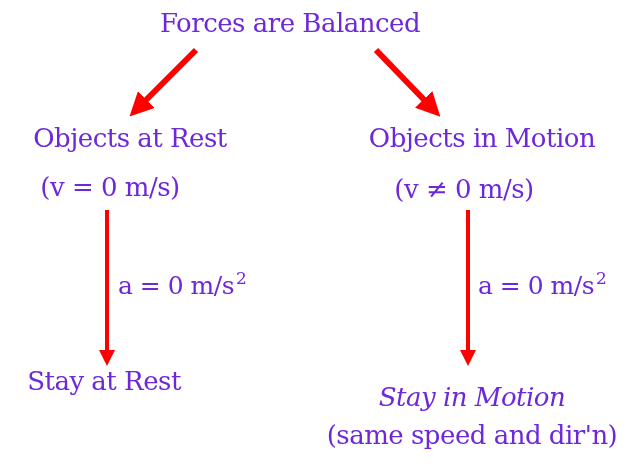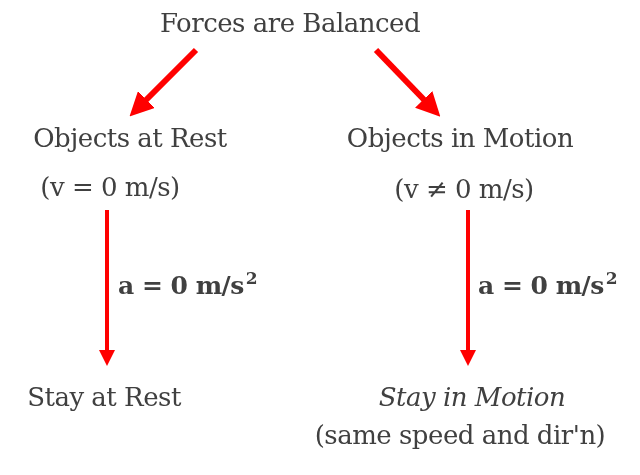--- a/index.html
+++ b/index.html
@@ -1,19 +1,19 @@
 <!DOCTYPE html>
 <html><head>
 <meta charset="utf-8">
 <style>
   html, body { margin: 0; padding: 0; background: #ffffff; }
   body { width: 640px; height: 475px; position: relative; overflow: hidden; font-family: "DejaVu Serif", "Liberation Serif", serif; color: #ff0000; }
-  .lbl { position: absolute; white-space: nowrap; font-size: 26px; line-height: 30px; color: #404040; letter-spacing: -0.5px; }
+  .lbl { position: absolute; white-space: nowrap; font-size: 26px; line-height: 30px; color: #6d28d9; letter-spacing: -0.5px; }
   .center { transform: translateX(-50%); text-align: center; }
-  .eq { font-weight: bold; font-size: 25px; }
+  .eq { font-weight: normal; font-size: 25px; }
   .eq sup { font-size: 17px; vertical-align: 10px; margin-left: 2px; }
   svg.arrows { position: absolute; left: 0; top: 0; }
 </style>
 </head>
 <body>
 
 <svg class="arrows" width="640" height="475">
   <defs>
     <marker id="ah" markerWidth="4" markerHeight="4" refX="2" refY="2" orient="auto" markerUnits="strokeWidth">
       <path d="M0,0 L4,2 L0,4 Z" fill="#ff0000"></path>
@@ -23,19 +23,19 @@
   <line x1="376" y1="50" x2="432" y2="108" stroke="#ff0000" stroke-width="6" marker-end="url(#ah)"></line>
   <line x1="107" y1="210" x2="107" y2="358" stroke="#ff0000" stroke-width="4" marker-end="url(#ah)"></line>
   <line x1="468" y1="210" x2="468" y2="358" stroke="#ff0000" stroke-width="4" marker-end="url(#ah)"></line>
 </svg>
 
 <div class="lbl center" style="left:290px; top:8px;">Forces are Balanced</div>
 
 <div class="lbl center" style="left:110px; top:123px;margin-left:20px;">Objects at Rest</div>
 <div class="lbl center" style="left:110px; top:172px;">(v = 0 m/s)</div>
 <div class="lbl eq" style="left:118px; top:263px;"><span>a = 0 m/s</span><sup>2</sup></div>
-<div class="lbl center" style="left:104px; top:382px;">Stay at Rest</div>
+<div class="lbl center" style="left:104px; top:366px;">Stay at Rest</div>
 
-<div class="lbl center" style="left:460px; top:123px;">Objects in Motion</div>
+<div class="lbl center" style="left:482px; top:123px;">Objects in Motion</div>
 <div class="lbl center" style="left:464px; top:160px;margin-top:14px;">(v ≠ 0 m/s)</div>
 <div class="lbl eq" style="left:478px; top:263px;"><span>a = 0 m/s</span><sup>2</sup></div>
 <div class="lbl center" style="left:472px; top:382px;font-style:italic;">Stay in Motion</div>
-<div class="lbl center" style="left:460px; top:420px;">(same speed and dir'n)</div>
+<div class="lbl center" style="left:472px; top:420px;">(same speed and dir'n)</div>
 
 </body></html>

